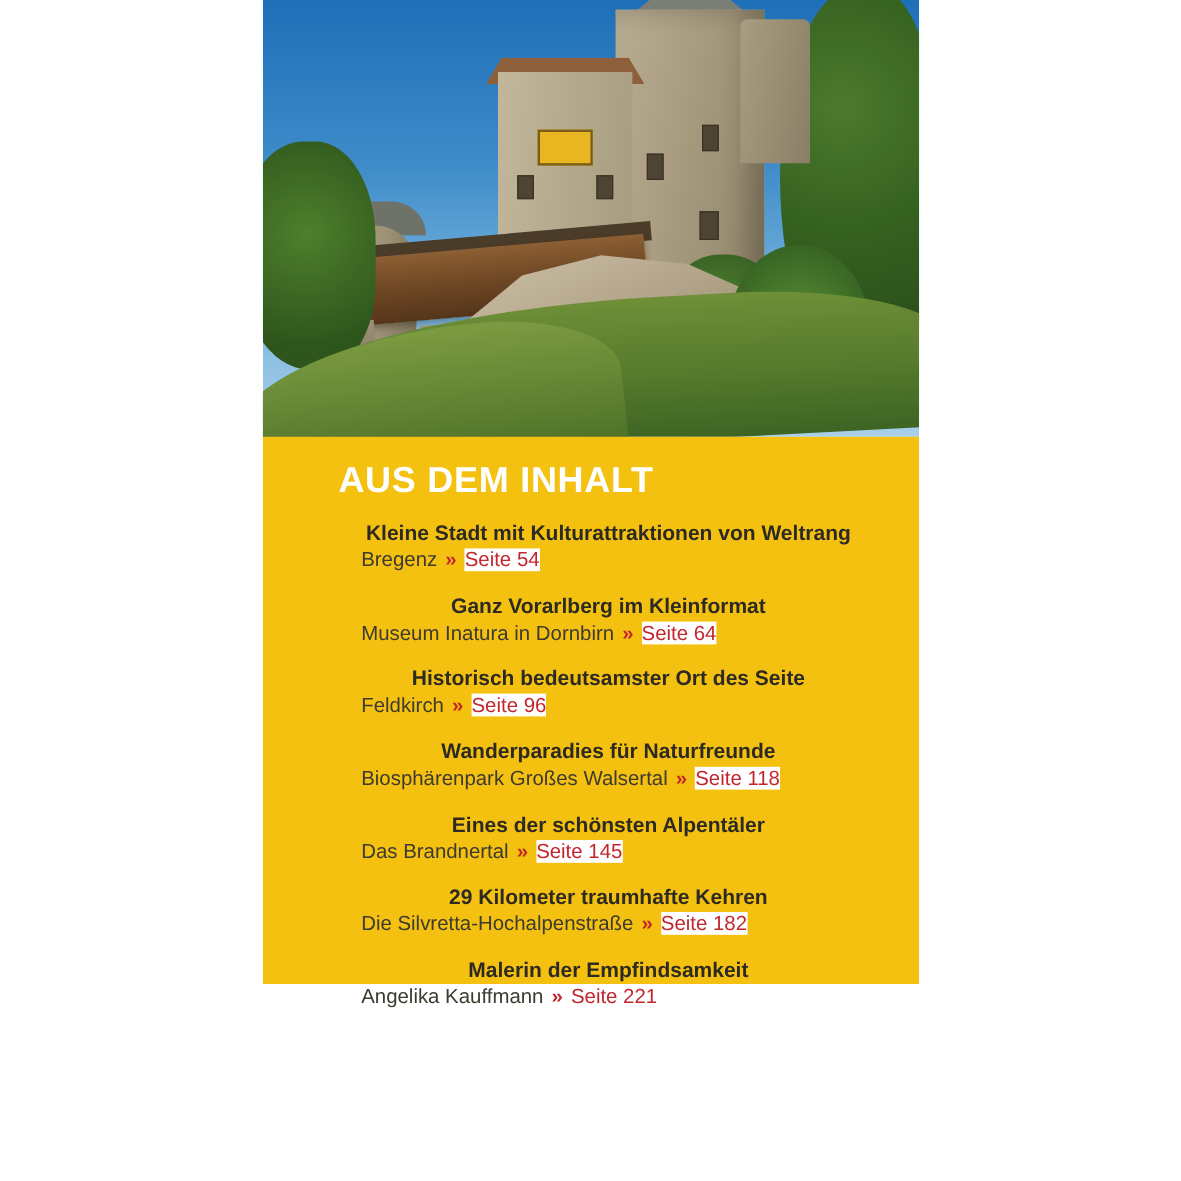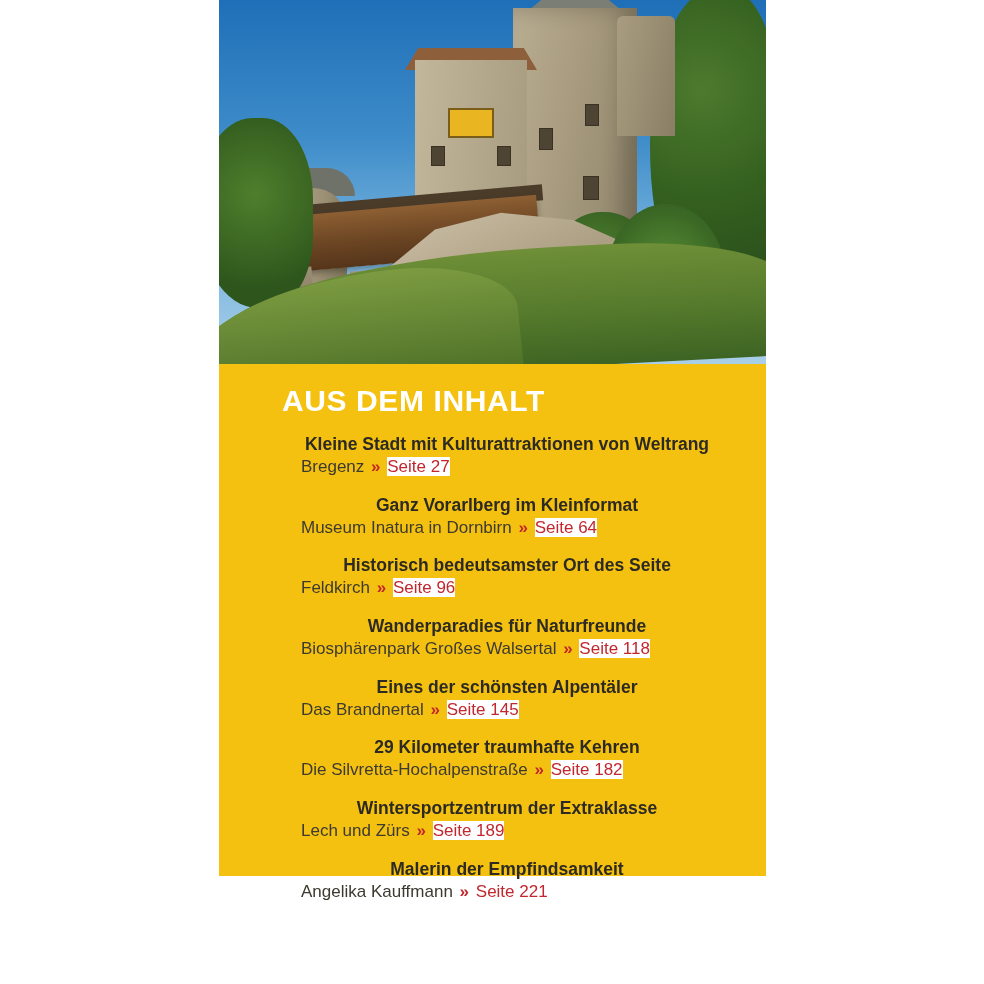--- a/index.html
+++ b/index.html
@@ -222,21 +222,21 @@
     width: 108px;
     height: 130px;
     background: radial-gradient(circle at 45% 35%, #4f8130 0%, #2c521c 75%);
     border-radius: 48%;
   }
 
   
   .panel {
     position: relative;
     width: 547px;
-    height: 512px;
+    height: 456px;
     background: #f5c111;
     box-sizing: border-box;
     padding: 22px 34px 0 36px;
   }
   .panel-title {
     color: #ffffff;
     font-size: 30px;
     font-weight: bold;
     letter-spacing: 0.6px;
     margin: 0 0 18px 27px;
@@ -308,21 +308,21 @@
     </div>
 
     <div class="panel">
       <h1 class="panel-title">AUS DEM INHALT</h1>
 
       <div class="entry">
         <div class="entry-title">Kleine Stadt mit Kulturattraktionen von Weltrang</div>
         <div class="entry-sub">
           <span>Bregenz</span>
           <span class="sep">»</span>
-          <span class="page">Seite 27</span>
+          <span class="page">Seite 54</span>
         </div>
       </div>
 
       <div class="entry">
         <div class="entry-title">Ganz Vorarlberg im Kleinformat</div>
         <div class="entry-sub">
           <span>Museum Inatura in Dornbirn</span>
           <span class="sep">»</span>
           <span class="page">Seite 64</span>
         </div>
@@ -358,28 +358,20 @@
 
       <div class="entry">
         <div class="entry-title">29 Kilometer traumhafte Kehren</div>
         <div class="entry-sub">
           <span>Die Silvretta-Hochalpenstraße</span>
           <span class="sep">»</span>
           <span class="page">Seite 182</span>
         </div>
       </div>
 
-      <div class="entry">
-        <div class="entry-title">Wintersportzentrum der Extraklasse</div>
-        <div class="entry-sub">
-          <span>Lech und Zürs</span>
-          <span class="sep">»</span>
-          <span class="page">Seite 189</span>
-        </div>
-      </div>
 
       <div class="entry">
         <div class="entry-title">Malerin der Empfindsamkeit</div>
         <div class="entry-sub">
           <span>Angelika Kauffmann</span>
           <span class="sep">»</span>
           <span class="page">Seite 221</span>
         </div>
       </div>
 

